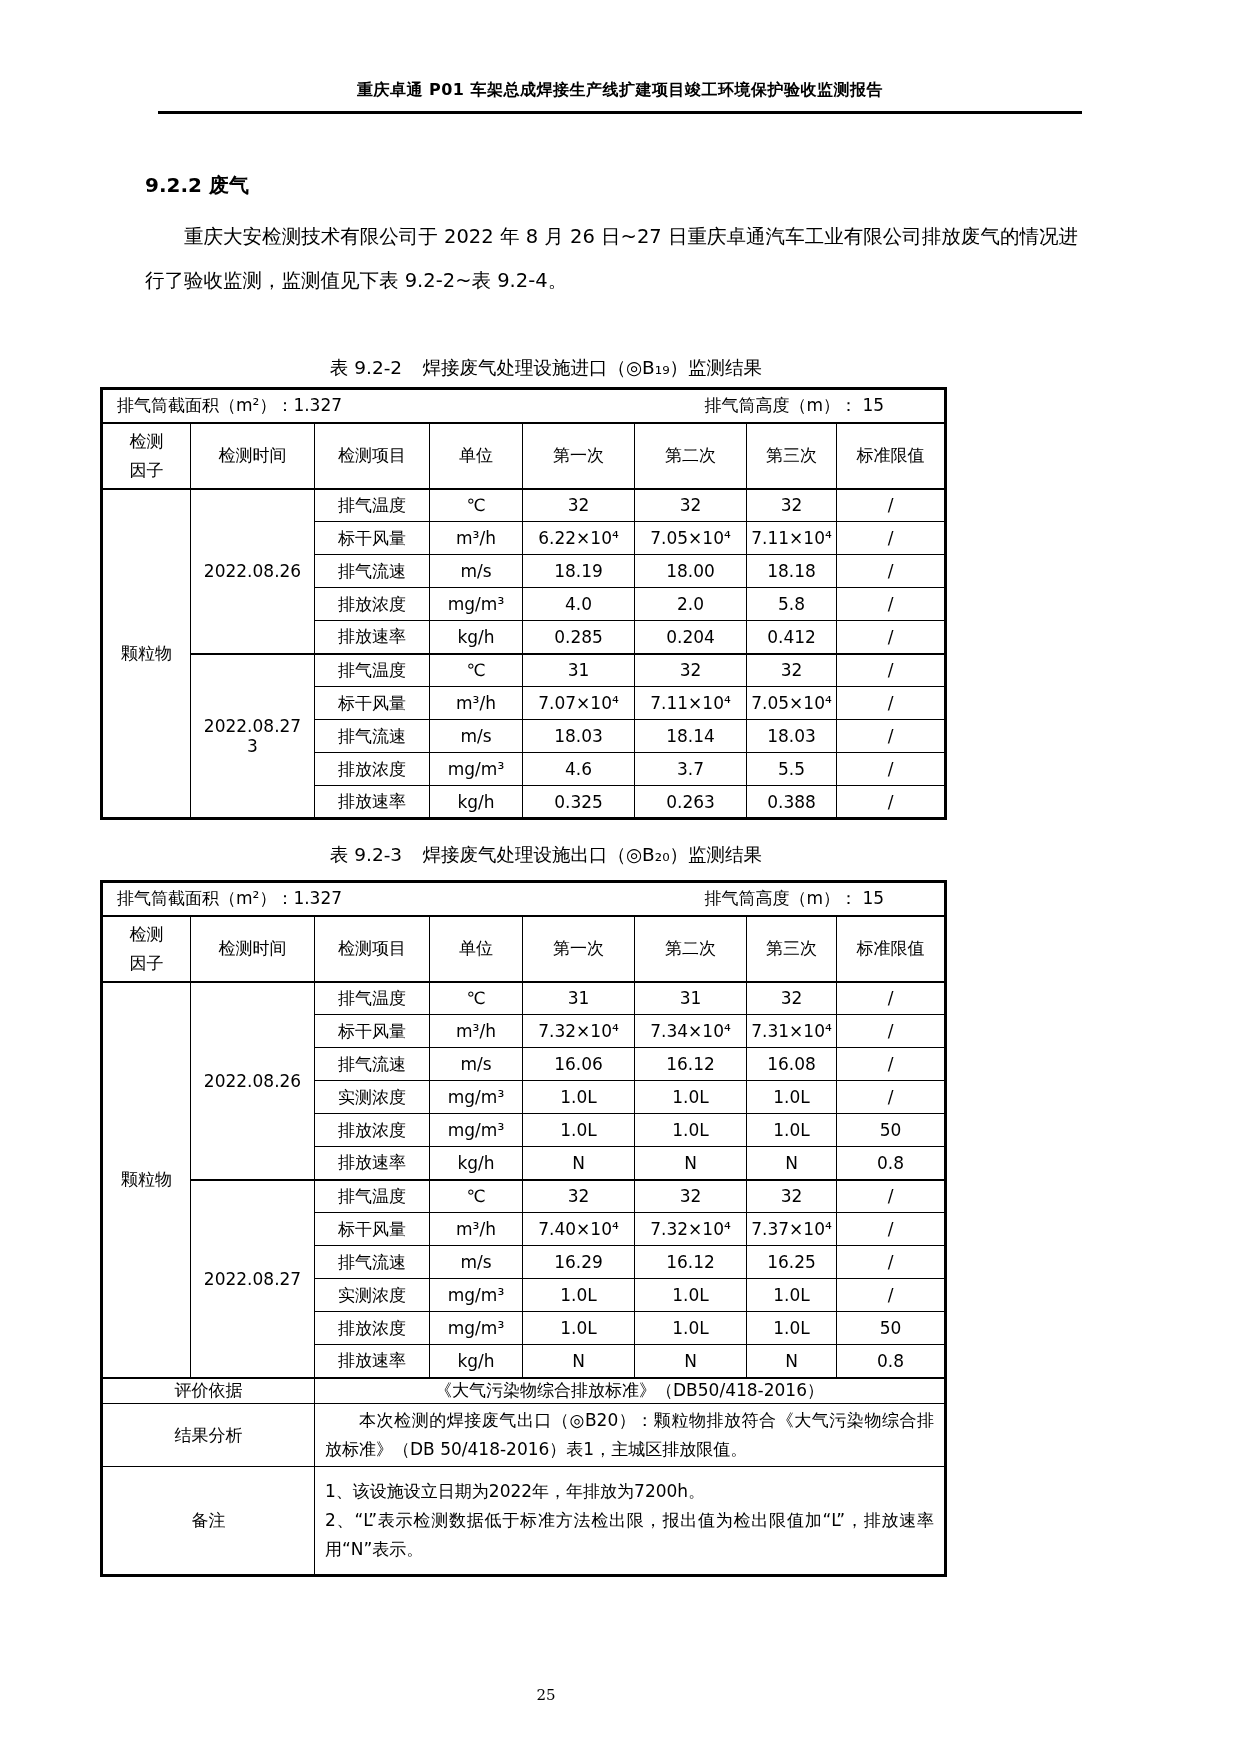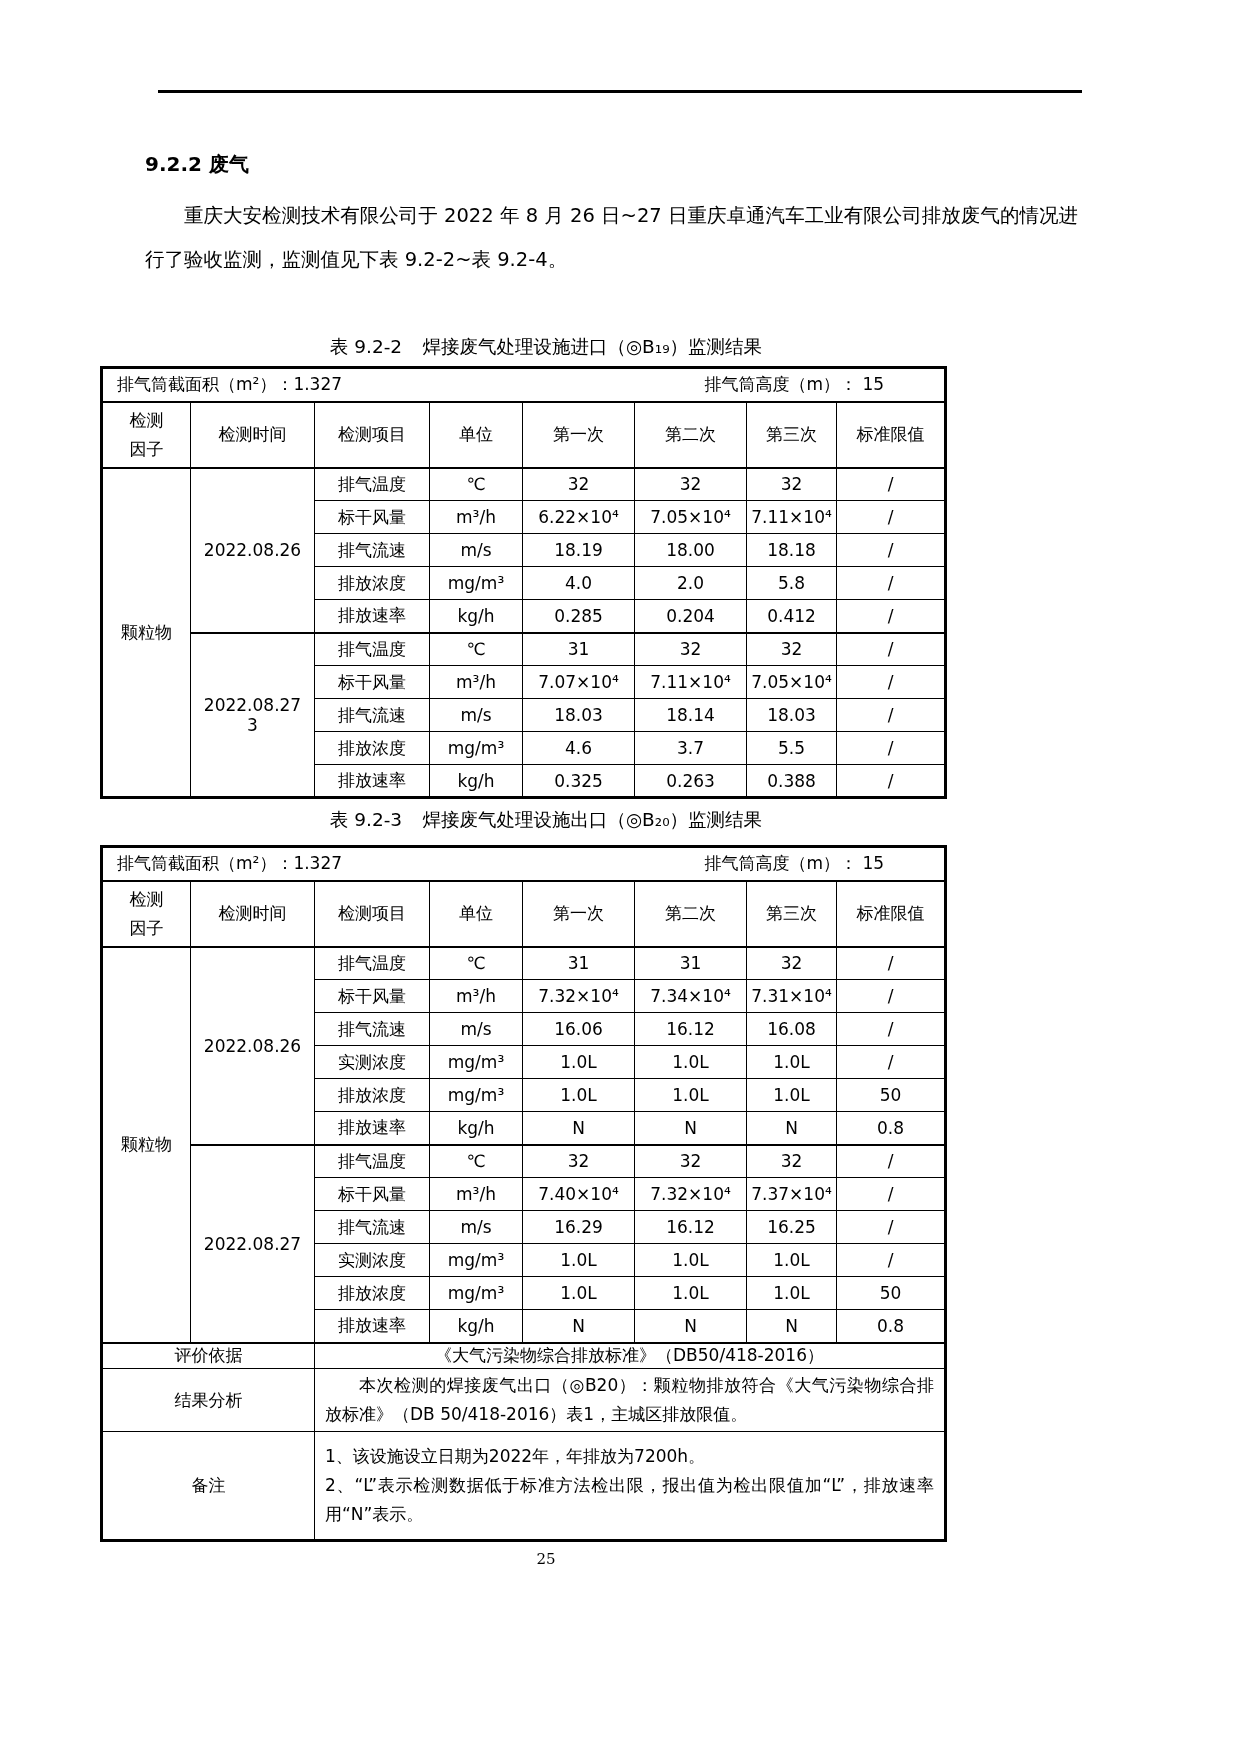--- a/index.html
+++ b/index.html
@@ -8,47 +8,48 @@
 
   .page-header { padding-top:80px; }
   .header-title { text-align:center; font-size:16px; font-weight:bold; letter-spacing:0.5px; }
   .header-rule { border-top:3px solid #000; margin:10px 158px 0 158px; height:0; }
 
   .section-heading { margin:58px 0 0 145px; font-size:20px; font-weight:bold; }
   .body-paragraph { margin:16px 162px 0 145px; font-size:19.5px; line-height:44px; text-align:justify; text-indent:2em; }
 
   .table-title { width:844px; margin-left:124px; text-align:center; font-size:18.5px; }
   .title-1 { margin-top:52px; }
-  .title-2 { margin-top:8px; }
+  .title-2 { margin-top:22px; }
   .table-title .tt-label { margin-right:1.1em; }
 
   table.monitor { width:844px; margin-left:100px; margin-top:7px; border-collapse:collapse;
                   table-layout:fixed; font-size:17px; }
   table.monitor { border:3px solid #000; }
   table.monitor td { border:1px solid #000; text-align:center; vertical-align:middle; padding:0 2px; }
 
   tr.info-row td { height:34px; border-bottom:2.5px solid #000; }
   .info-flex { display:flex; justify-content:space-between; align-items:center; padding:0 58px 0 12px; }
   tr.head-row td { height:66px; border-bottom:2px solid #000; }
   .wrap2 { width:2.4em; margin:0 auto; word-break:break-all; line-height:1.7; }
   tr.data-row td { height:33px; }
   tr.sep td { border-top:2.5px solid #000; }
 
   tr.eval-row td { height:26px; border-top:2.5px solid #000; }
   tr.analysis-row td.content { text-align:justify; text-indent:2em; padding:2px 10px; line-height:29px; }
   tr.remark-row td.content { text-align:left; padding:10px 10px; line-height:29px; }
   tr.remark-row td.content div { text-align:justify; }
 
-  .page-number { position:absolute; top:1550px; left:124px; width:844px; text-align:center;
+  .page-number { position:absolute; top:1686px; left:124px; width:844px; text-align:center;
                  font-size:15px; font-family:"DejaVu Serif","Liberation Serif",serif; }
 </style>
 </head>
 <body>
 
 <div class="page-header">
+  <div class="header-title">重庆卓通 P01 车架总成焊接生产线扩建项目竣工环境保护验收监测报告</div>
   <div class="header-rule"></div>
 </div>
 
 <h2 class="section-heading">9.2.2 废气</h2>
 
 <p class="body-paragraph">重庆大安检测技术有限公司于 2022 年 8 月 26 日~27 日重庆卓通汽车工业有限公司排放废气的情况进行了验收监测，监测值见下表 9.2-2~表 9.2-4。</p>
 
 <div class="table-title title-1">
   <span class="tt-label">表 9.2-2</span><span>焊接废气处理设施进口（◎B₁₉）监测结果</span>
 </div>

